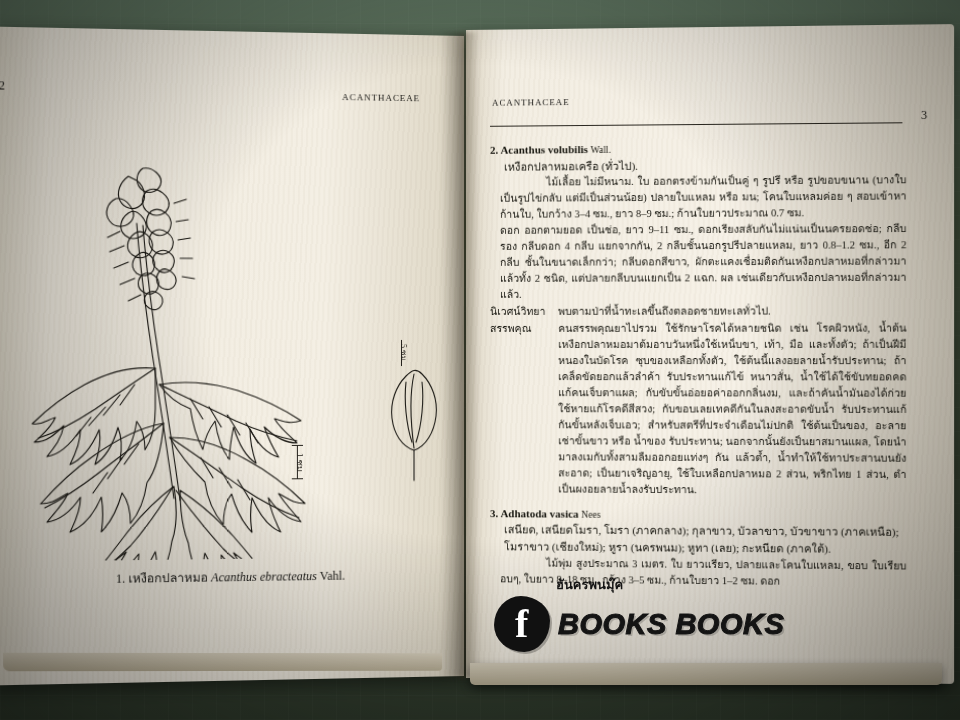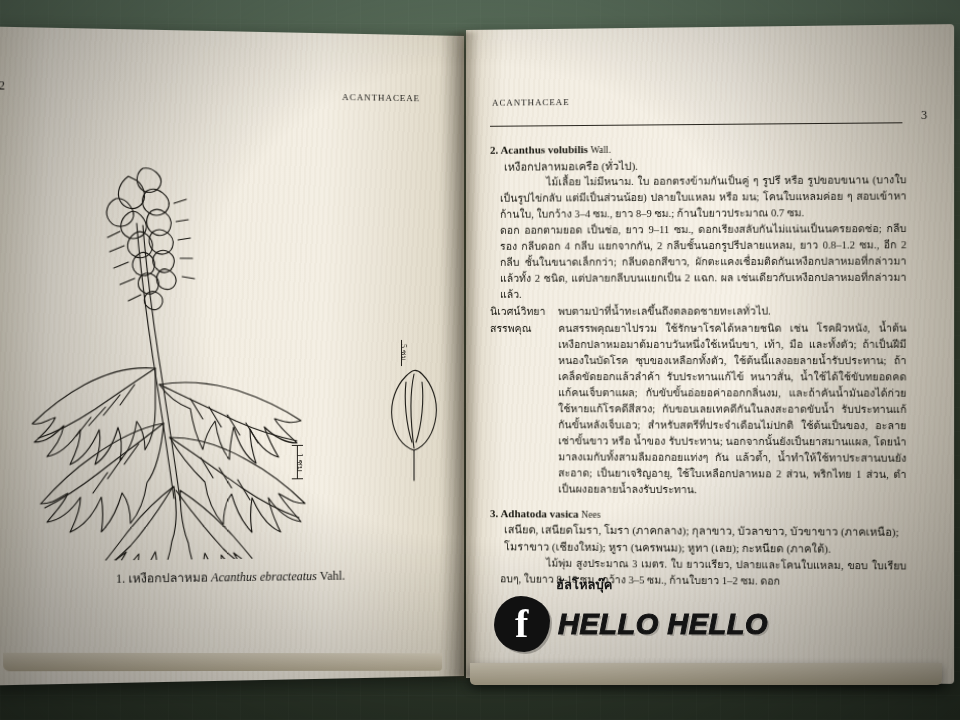--- a/index.html
+++ b/index.html
@@ -453,20 +453,20 @@
         <div class="grain"></div>
       </div>
     </div>
 
     <div class="gutter"></div>
     <div class="page-edge-bottom"></div>
     <div class="page-edge-left"></div>
 
     <div class="watermark">
       <div class="wm-blob"></div>
-      <div class="wm-text">HELLO HELLO</div>
-      <div class="wm-thai">ฮัลโหลบุ๊ค</div>
+      <div class="wm-text">BOOKS BOOKS</div>
+      <div class="wm-thai">ฮันครพนมุ๊ค</div>
     </div>
 
   </div>
 
   <div class="mat-vignette"></div>
 </div>
 
 </body></html>

